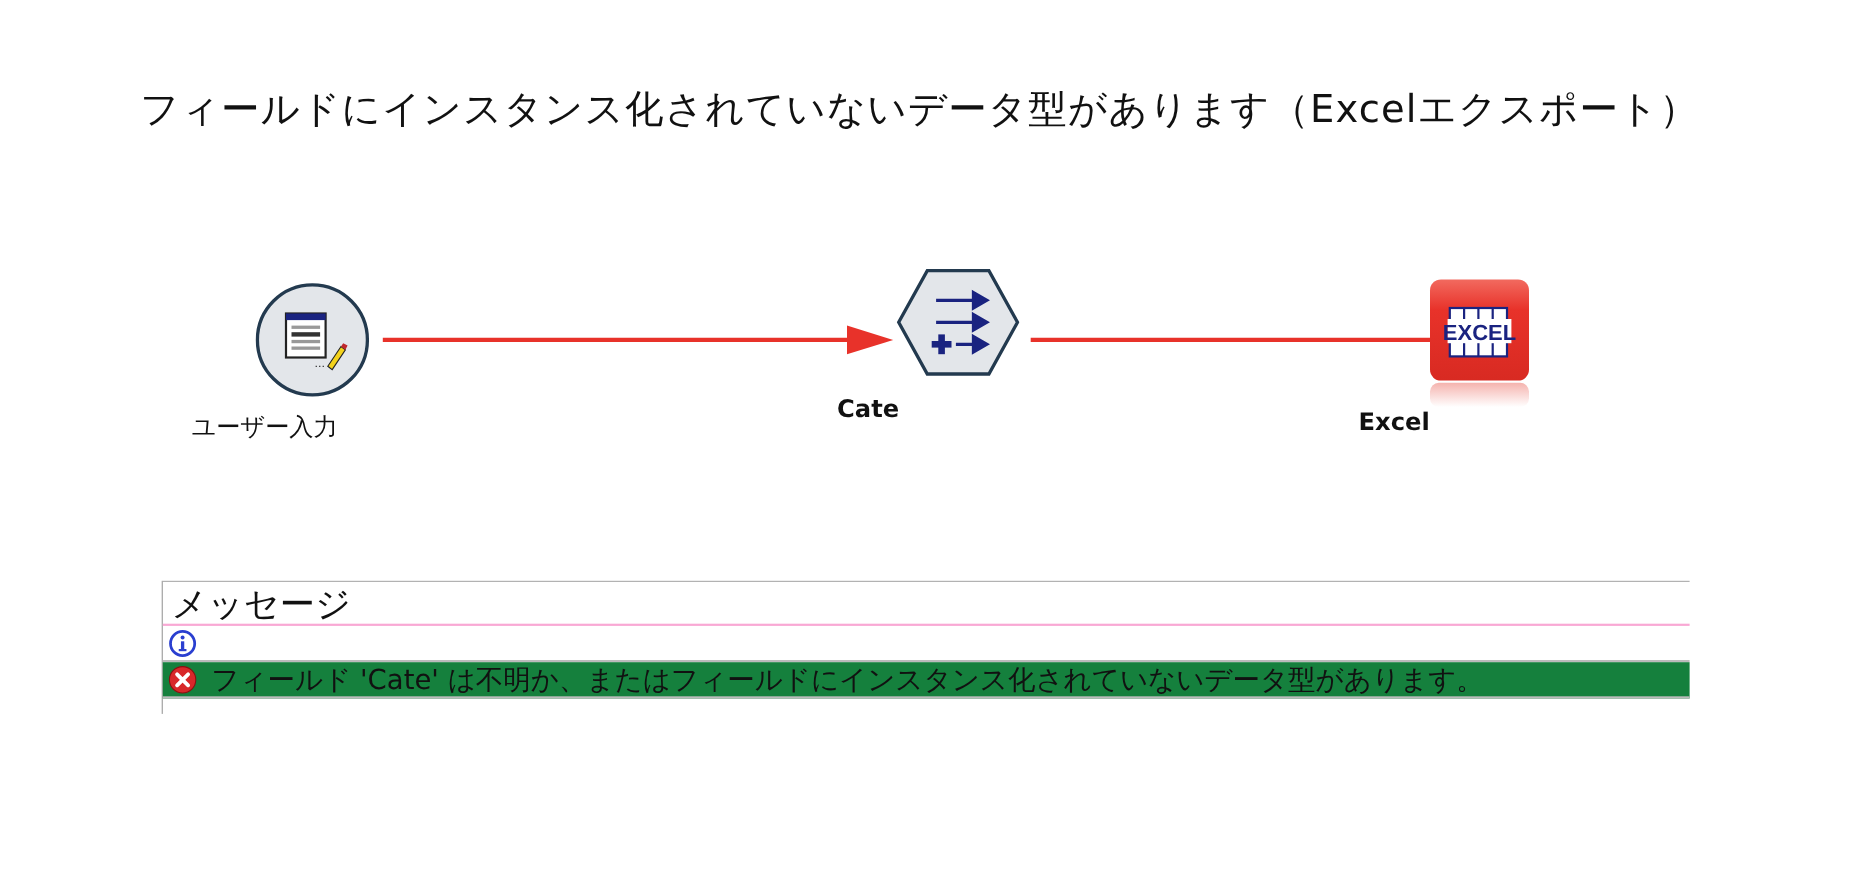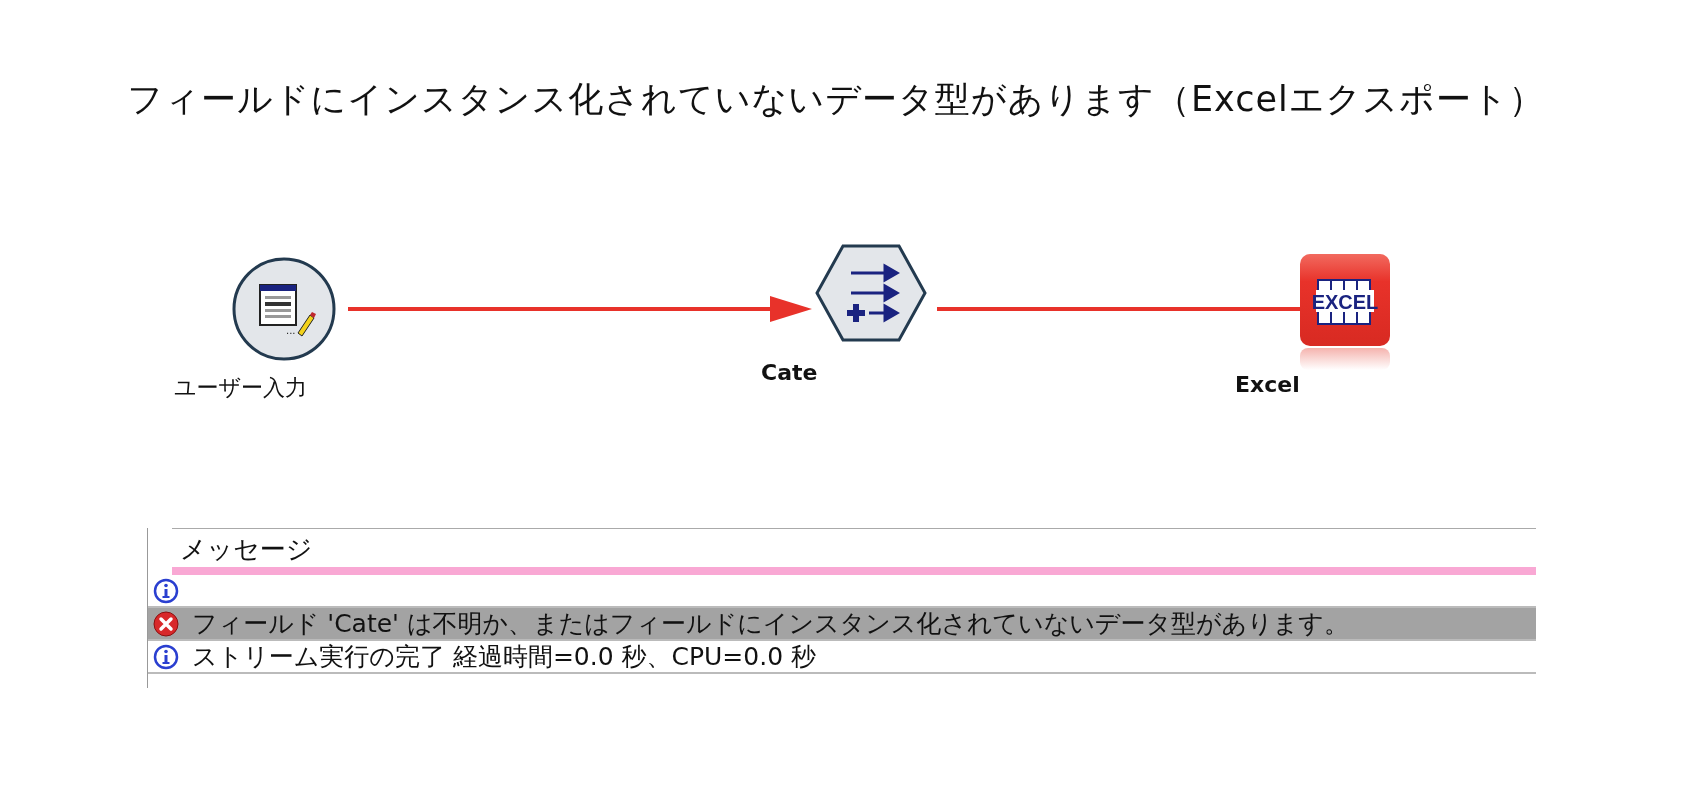--- a/index.html
+++ b/index.html
@@ -5,25 +5,25 @@
   html, body { margin:0; padding:0; background:#ffffff; }
   body { width:1698px; height:790px; position:relative; overflow:hidden;
          font-family:"DejaVu Sans","Liberation Sans",sans-serif; color:#111; }
   .title { position:absolute; left:0; width:1672px; top:76px; text-align:center;
            font-size:35px; letter-spacing:1px; color:#111; }
   .canvas { position:absolute; left:0; top:0; width:1698px; height:480px; }
   .node { position:absolute; text-align:center; }
   .node-label { position:absolute; left:-60px; width:220px; text-align:left; font-size:22px; top:116px; }
   .node-label.bold { font-weight:bold; }
   .msg { position:absolute; left:147px; top:528px; width:1388px; border-left:1px solid #999; }
-  .msg-head { height:38px; font-size:26px; line-height:40px; padding-left:8px;
-              border-top:1px solid #aaa; border-bottom:8px solid #f9a8d4;margin-left:24px; }
+  .msg-head { height:38px; font-size:32px; line-height:40px; padding-left:8px;
+              border-top:1px solid #aaa; border-bottom:2px solid #f9a8d4; }
   .msg-row { position:relative; height:31px; line-height:32px; font-size:25px;
              border-bottom:2px solid #bbb; padding-left:44px; white-space:nowrap; }
-  .msg-row.selected { background:#a3a3a3; }
+  .msg-row.selected { background:#15803d; }
   .msg-row .ic { position:absolute; left:5px; top:3px; width:26px; height:26px; }
   .msg-tail { height:14px; }
 </style>
 </head>
 <body>
 
 <div class="title">フィールドにインスタンス化されていないデータ型があります（Excelエクスポート）</div>
 
 <div class="canvas">
 
@@ -112,24 +112,15 @@
   </div>
 
   <div class="msg-row selected">
     <svg class="ic" viewBox="0 0 26 26">
       <circle cx="13" cy="13" r="12" fill="#d8282a" stroke="#8a1010" stroke-width="1"></circle>
       <path d="M8 8 L18 18 M18 8 L8 18" stroke="#fff" stroke-width="3.5" stroke-linecap="round"></path>
     </svg>
     <span>フィールド 'Cate' は不明か、またはフィールドにインスタンス化されていないデータ型があります。</span>
   </div>
 
-  <div class="msg-row">
-    <svg class="ic" viewBox="0 0 26 26">
-      <circle cx="13" cy="13" r="11" fill="#fff" stroke="#2a3fd0" stroke-width="2.5"></circle>
-      <circle cx="13" cy="7.5" r="1.8" fill="#2a3fd0"></circle>
-        <rect x="11.5" y="11" width="3" height="8" fill="#2a3fd0"></rect>
-        <rect x="9.5" y="18" width="7" height="2" fill="#2a3fd0"></rect>
-    </svg>
-    <span>ストリーム実行の完了 経過時間=0.0 秒、CPU=0.0 秒</span>
-  </div>
 
   <div class="msg-tail"></div>
 </div>
 
 </body></html>

